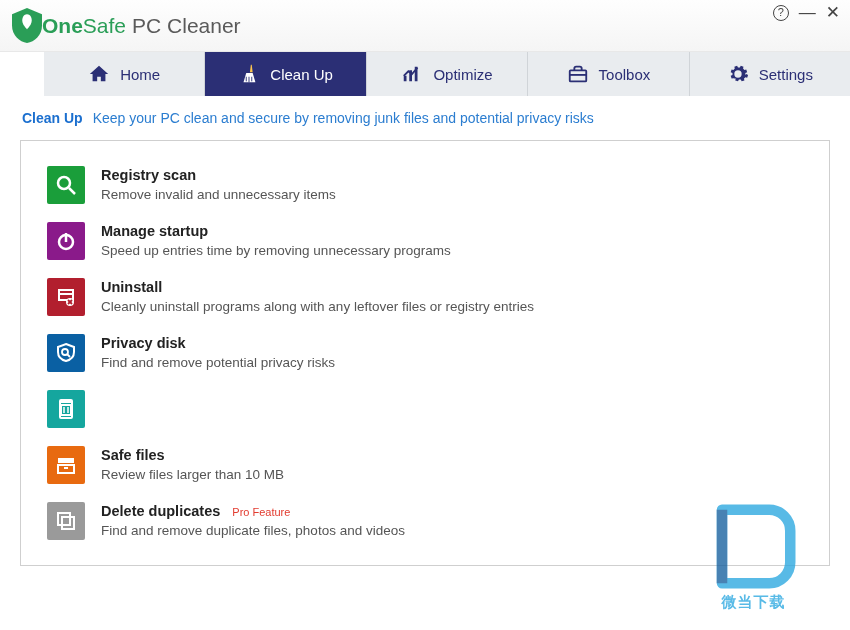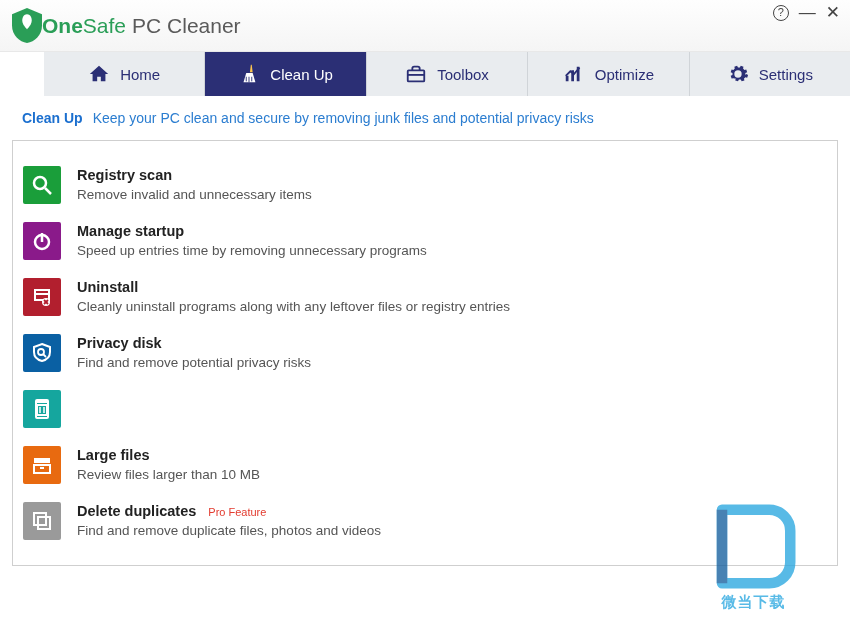--- a/index.html
+++ b/index.html
@@ -51,24 +51,24 @@
 
 .subheader {
   padding: 14px 22px 10px;
   display: flex; align-items: baseline; gap: 10px;
   font-size: 14px;
 }
 .subheader .title { color: #1b6fcf; font-weight: 600; }
 .subheader .desc { color: #2b7dd0; text-align: center; }
 
 .card {
-  margin: 4px 12px 20px;
+  margin: 4px 20px 20px;
   border: 1px solid #cfcfcf;
   background: #fff;
-  padding: 16px 10px;
+  padding: 16px 26px;
 }
 .item {
   display: flex; align-items: flex-start; gap: 16px;
   padding: 9px 0;
   cursor: pointer;
 }
 .item-icon {
   width: 38px; height: 38px;
   border-radius: 2px;
   flex-shrink: 0;
@@ -126,35 +126,35 @@
           <path fill="#fec64d" d="M14 2l-1 8h3l-1-8z"></path>
           <path fill="#fff" d="M9 11h7l3 10H6z"></path>
           <path stroke="#2b2f75" stroke-width="1" d="M9 15v5M12 15v6M15 15v5"></path>
         </svg>
     </span>
     <span>Clean Up</span>
   </div>
   <div class="nav-tab">
     <span class="nav-icon">
       <svg viewBox="0 0 24 24" width="22" height="22">
+          <path fill="#2b2f75" d="M3 20h3v-6H3zM9 20h3V8H9zM15 20h3V4h-3z"></path>
+          <path stroke="#2b2f75" stroke-width="2" fill="none" d="M3 14l5-5 4 3 6-7"></path>
+        </svg>
+    </span>
+    <span>Optimize</span>
+  </div>
+  <div class="nav-tab">
+    <span class="nav-icon">
+      <svg viewBox="0 0 24 24" width="22" height="22">
           <rect x="3" y="8" width="18" height="12" rx="1" fill="none" stroke="#2b2f75" stroke-width="2"></rect>
           <path d="M8 8V6a2 2 0 012-2h4a2 2 0 012 2v2" fill="none" stroke="#2b2f75" stroke-width="2"></path>
           <line x1="3" y1="13" x2="21" y2="13" stroke="#2b2f75" stroke-width="2"></line>
         </svg>
     </span>
     <span>Toolbox</span>
-  </div>
-  <div class="nav-tab">
-    <span class="nav-icon">
-      <svg viewBox="0 0 24 24" width="22" height="22">
-          <path fill="#2b2f75" d="M3 20h3v-6H3zM9 20h3V8H9zM15 20h3V4h-3z"></path>
-          <path stroke="#2b2f75" stroke-width="2" fill="none" d="M3 14l5-5 4 3 6-7"></path>
-        </svg>
-    </span>
-    <span>Optimize</span>
   </div>
   <div class="nav-tab">
     <span class="nav-icon">
       <svg viewBox="0 0 24 24" width="22" height="22">
           <path fill="#2b2f75" d="M12 8a4 4 0 100 8 4 4 0 000-8zm9 4l2 1-1 3-2-.5a8 8 0 01-1.5 1.5l.5 2-3 1-1-2a8 8 0 01-2 0l-1 2-3-1 .5-2A8 8 0 017 16.5L5 17l-1-3 2-1a8 8 0 010-2l-2-1 1-3 2 .5A8 8 0 018.5 6L8 4l3-1 1 2a8 8 0 012 0l1-2 3 1-.5 2A8 8 0 0119 7.5l2-.5 1 3-2 1a8 8 0 010 2z"></path>
         </svg>
     </span>
     <span>Settings</span>
   </div>
 </div>
@@ -236,21 +236,21 @@
 
   <div class="item">
     <div class="item-icon" style="background:#e86a10">
       <svg viewBox="0 0 24 24" width="24" height="24">
           <rect x="4" y="5" width="16" height="5" fill="#fff"></rect>
           <rect x="4" y="12" width="16" height="8" fill="none" stroke="#fff" stroke-width="2"></rect>
           <line x1="10" y1="15" x2="14" y2="15" stroke="#fff" stroke-width="2"></line>
         </svg>
     </div>
     <div class="item-text">
-      <span class="item-title">Large files</span>
+      <span class="item-title">Safe files</span>
       <span class="item-desc">Review files larger than 10 MB</span>
     </div>
   </div>
 
   <div class="item">
     <div class="item-icon" style="background:#9a9a9a">
       <svg viewBox="0 0 24 24" width="24" height="24">
           <rect x="4" y="4" width="12" height="12" fill="none" stroke="#fff" stroke-width="2"></rect>
           <rect x="8" y="8" width="12" height="12" fill="none" stroke="#fff" stroke-width="2"></rect>
         </svg>

